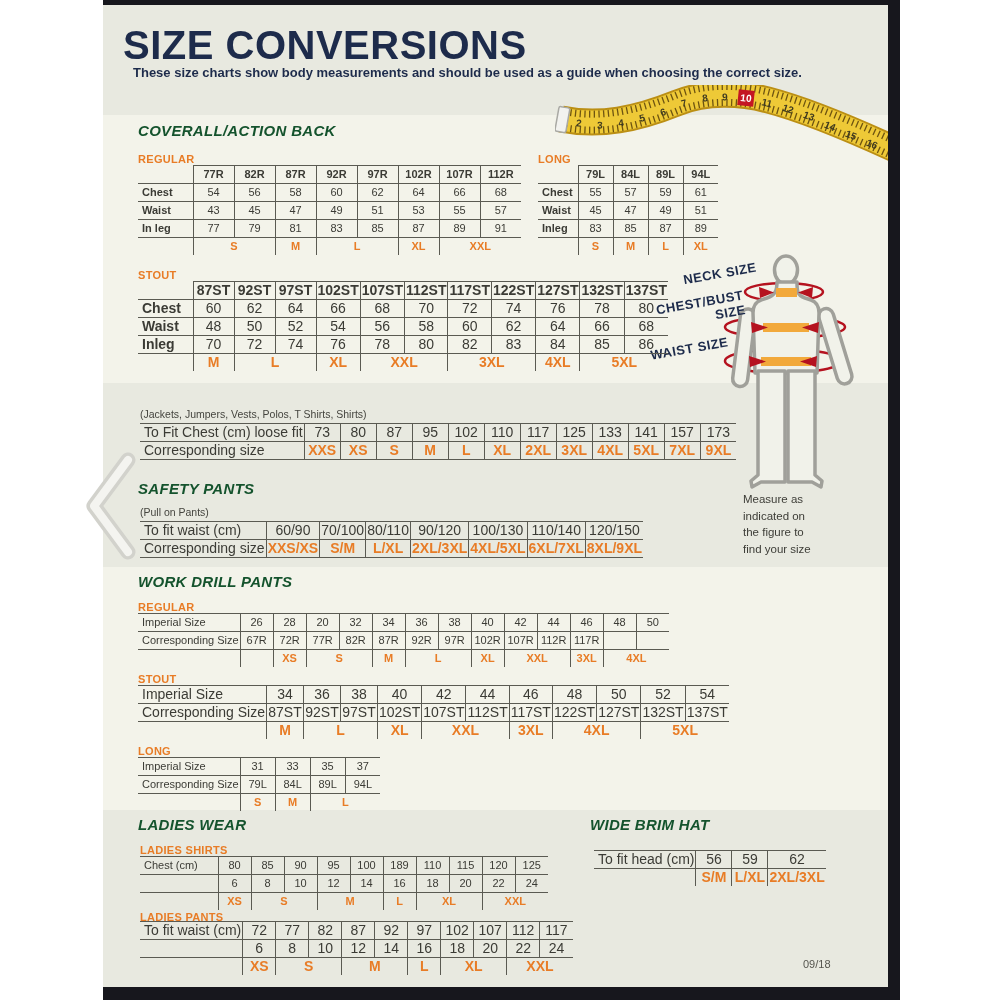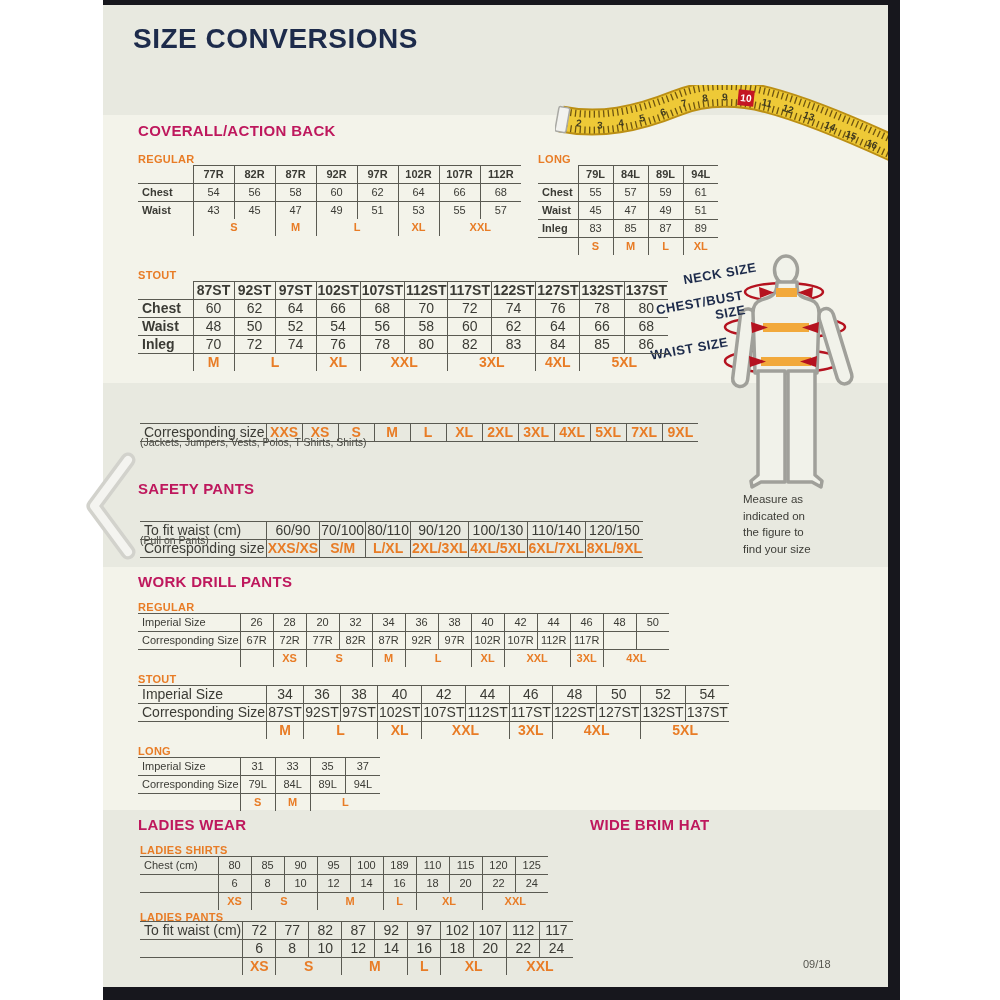--- a/index.html
+++ b/index.html
@@ -2,25 +2,25 @@
 <html><head>
 <meta charset="utf-8">
 <style>
   html,body{margin:0;padding:0;}
   body{width:1000px;height:1000px;position:relative;background:#ffffff;font-family:"Liberation Sans",sans-serif;overflow:hidden;}
   .page{position:absolute;left:103px;top:0;width:797px;height:1000px;box-sizing:border-box;
         background:#f3f3ea;border-top:5px solid #17171d;border-right:12px solid #17171d;border-bottom:13px solid #17171d;
         overflow:hidden;z-index:1;}
   .band{position:absolute;left:0;width:785px;background:#e8e9e0;}
   .abs{position:absolute;}
-  .h-title{position:absolute;left:30px;top:18px;font-size:28px;font-weight:800;color:#1d2b4b;letter-spacing:.5px;}
+  .h-title{position:absolute;left:20px;top:18px;font-size:40px;font-weight:800;color:#1d2b4b;letter-spacing:.5px;}
   .h-sub{position:absolute;left:30px;top:60px;font-size:13px;font-weight:600;color:#1d2b4b;}
-  .h-sec{position:absolute;font-size:15px;font-weight:800;color:#be185d;letter-spacing:.3px;}
+  .h-sec{position:absolute;font-size:15px;font-weight:800;color:#14532d;letter-spacing:.3px;font-style:italic;}
   .h-lab{position:absolute;font-size:11px;font-weight:700;color:#e87c26;letter-spacing:.3px;}
-  .note{position:absolute;font-size:10.5px;color:#45453f;margin-top:28px;}
+  .note{position:absolute;font-size:10.5px;color:#45453f;}
   .footer{position:absolute;font-size:11px;color:#55554e;}
   .sz{position:absolute;border-collapse:collapse;table-layout:fixed;font-size:11px;color:#3b3b35;}
   .sz.small{font-size:14px;}
   .sz td{height:17px;line-height:17px;padding:0 1px;text-align:center;white-space:nowrap;overflow:hidden;}
   .sz td.lbl{text-align:left;padding-left:4px;margin-top:40px;}
   .sz td.b{font-weight:bold;}
   .sz td.or,.sz td.sx{color:#e87c26;font-weight:bold;}
   .sz td.bt{border-top:1px solid #5a5a52;}
   .sz td.bb{border-bottom:1px solid #5a5a52;}
   .sz td.br{border-right:1px solid #5a5a52;}
@@ -57,20 +57,21 @@
         <text x="233" y="27.5" text-anchor="middle" font-size="10" font-weight="bold" font-family="&quot;Liberation Sans&quot;,sans-serif" fill="#3f3a20" transform="rotate(18 233 24)">12</text>
         <text x="254" y="34.5" text-anchor="middle" font-size="10" font-weight="bold" font-family="&quot;Liberation Sans&quot;,sans-serif" fill="#3f3a20" transform="rotate(20 254 31)">13</text>
         <text x="275" y="44.5" text-anchor="middle" font-size="10" font-weight="bold" font-family="&quot;Liberation Sans&quot;,sans-serif" fill="#3f3a20" transform="rotate(22 275 41)">14</text>
         <text x="296" y="53.5" text-anchor="middle" font-size="10" font-weight="bold" font-family="&quot;Liberation Sans&quot;,sans-serif" fill="#3f3a20" transform="rotate(22 296 50)">15</text>
         <text x="317" y="62.5" text-anchor="middle" font-size="10" font-weight="bold" font-family="&quot;Liberation Sans&quot;,sans-serif" fill="#3f3a20" transform="rotate(22 317 59)">16</text>
       </g>
     <rect x="2" y="22" width="11" height="25" rx="2" fill="#f2f2ef" stroke="#a9a9a4" stroke-width="1.5" transform="rotate(10 7 34)"></rect>
   </svg>
 
   <div class="h-title">SIZE CONVERSIONS</div>
+  <div class="h-sub">These size charts show body measurements and should be used as a guide when choosing the correct size.</div>
 
   <div class="h-sec" style="left:35px;top:117px;">COVERALL/ACTION BACK</div>
   <div class="h-lab" style="left:35px;top:148px;">REGULAR</div>
   <div class="h-lab" style="left:435px;top:148px;">LONG</div>
   <div class="h-lab" style="left:35px;top:264px;">STOUT</div>
 
   <div class="note" style="left:37px;top:403px;">(Jackets, Jumpers, Vests, Polos, T Shirts, Shirts)</div>
 
   <div class="h-sec" style="left:35px;top:475px;">SAFETY PANTS</div>
   <div class="note" style="left:37px;top:501px;">(Pull on Pants)</div>
@@ -163,20 +164,31 @@
           <td class="br bt">43</td>
           <td class="br bt">45</td>
           <td class="br bt">47</td>
           <td class="br bt">49</td>
           <td class="br bt">51</td>
           <td class="br bt">53</td>
           <td class="br bt">55</td>
           <td class="bt">57</td>
         </tr>
         <tr>
+          <td class="lbl br b bt bb">In leg</td>
+          <td class="br bt bb">77</td>
+          <td class="br bt bb">79</td>
+          <td class="br bt bb">81</td>
+          <td class="br bt bb">83</td>
+          <td class="br bt bb">85</td>
+          <td class="br bt bb">87</td>
+          <td class="br bt bb">89</td>
+          <td class="bt bb">91</td>
+        </tr>
+        <tr>
           <td class="br"></td>
           <td colspan="2" class="sx br">S</td>
           <td colspan="1" class="sx br">M</td>
           <td colspan="2" class="sx br">L</td>
           <td colspan="1" class="sx br">XL</td>
           <td colspan="2" class="sx">XXL</td>
         </tr>
       </tbody>
     </table>
     <table class="sz" style="left: 435px; top: 160px;">
@@ -319,20 +331,35 @@
         <col style="width: 36px;">
         <col style="width: 36px;">
         <col style="width: 36px;">
         <col style="width: 36px;">
         <col style="width: 36px;">
         <col style="width: 36px;">
         <col style="width: 36px;">
         <col style="width: 36px;">
       </colgroup>
       <tbody>
+        <tr>
+          <td class="lbl br bt">To Fit Chest (cm) loose fit</td>
+          <td class="br bt">73</td>
+          <td class="br bt">80</td>
+          <td class="br bt">87</td>
+          <td class="br bt">95</td>
+          <td class="br bt">102</td>
+          <td class="br bt">110</td>
+          <td class="br bt">117</td>
+          <td class="br bt">125</td>
+          <td class="br bt">133</td>
+          <td class="br bt">141</td>
+          <td class="br bt">157</td>
+          <td class="bt">173</td>
+        </tr>
         <tr>
           <td class="lbl br bt bb">Corresponding size</td>
           <td class="br bt bb or">XXS</td>
           <td class="br bt bb or">XS</td>
           <td class="br bt bb or">S</td>
           <td class="br bt bb or">M</td>
           <td class="br bt bb or">L</td>
           <td class="br bt bb or">XL</td>
           <td class="br bt bb or">2XL</td>
           <td class="br bt bb or">3XL</td>
@@ -625,18 +652,40 @@
           <td class="br"></td>
           <td colspan="1" class="sx br">XS</td>
           <td colspan="2" class="sx br">S</td>
           <td colspan="2" class="sx br">M</td>
           <td colspan="1" class="sx br">L</td>
           <td colspan="2" class="sx br">XL</td>
           <td colspan="2" class="sx">XXL</td>
         </tr>
       </tbody>
     </table>
+    <table class="sz small" style="left: 491px; top: 845px;">
+      <colgroup>
+        <col style="width: 96px;">
+        <col style="width: 36px;">
+        <col style="width: 36px;">
+        <col style="width: 48px;">
+      </colgroup>
+      <tbody>
+        <tr>
+          <td class="lbl br bt">To fit head (cm)</td>
+          <td class="br bt">56</td>
+          <td class="br bt">59</td>
+          <td class="bt">62</td>
+        </tr>
+        <tr>
+          <td class="lbl br bt"></td>
+          <td class="br bt or">S/M</td>
+          <td class="br bt or">L/XL</td>
+          <td class="bt or">2XL/3XL</td>
+        </tr>
+      </tbody>
+    </table>
   </div>
 
 <svg class="chev" width="64" height="108" viewBox="0 0 64 108">
   <polyline points="46,8 12,54 46,100" fill="none" stroke="#d2d2cc" stroke-width="15" stroke-linejoin="round" stroke-linecap="round"></polyline>
   <polyline points="46,8 12,54 46,100" fill="none" stroke="#f4f4f0" stroke-width="8" stroke-linejoin="round" stroke-linecap="round"></polyline>
 </svg>
 
 </body></html>

